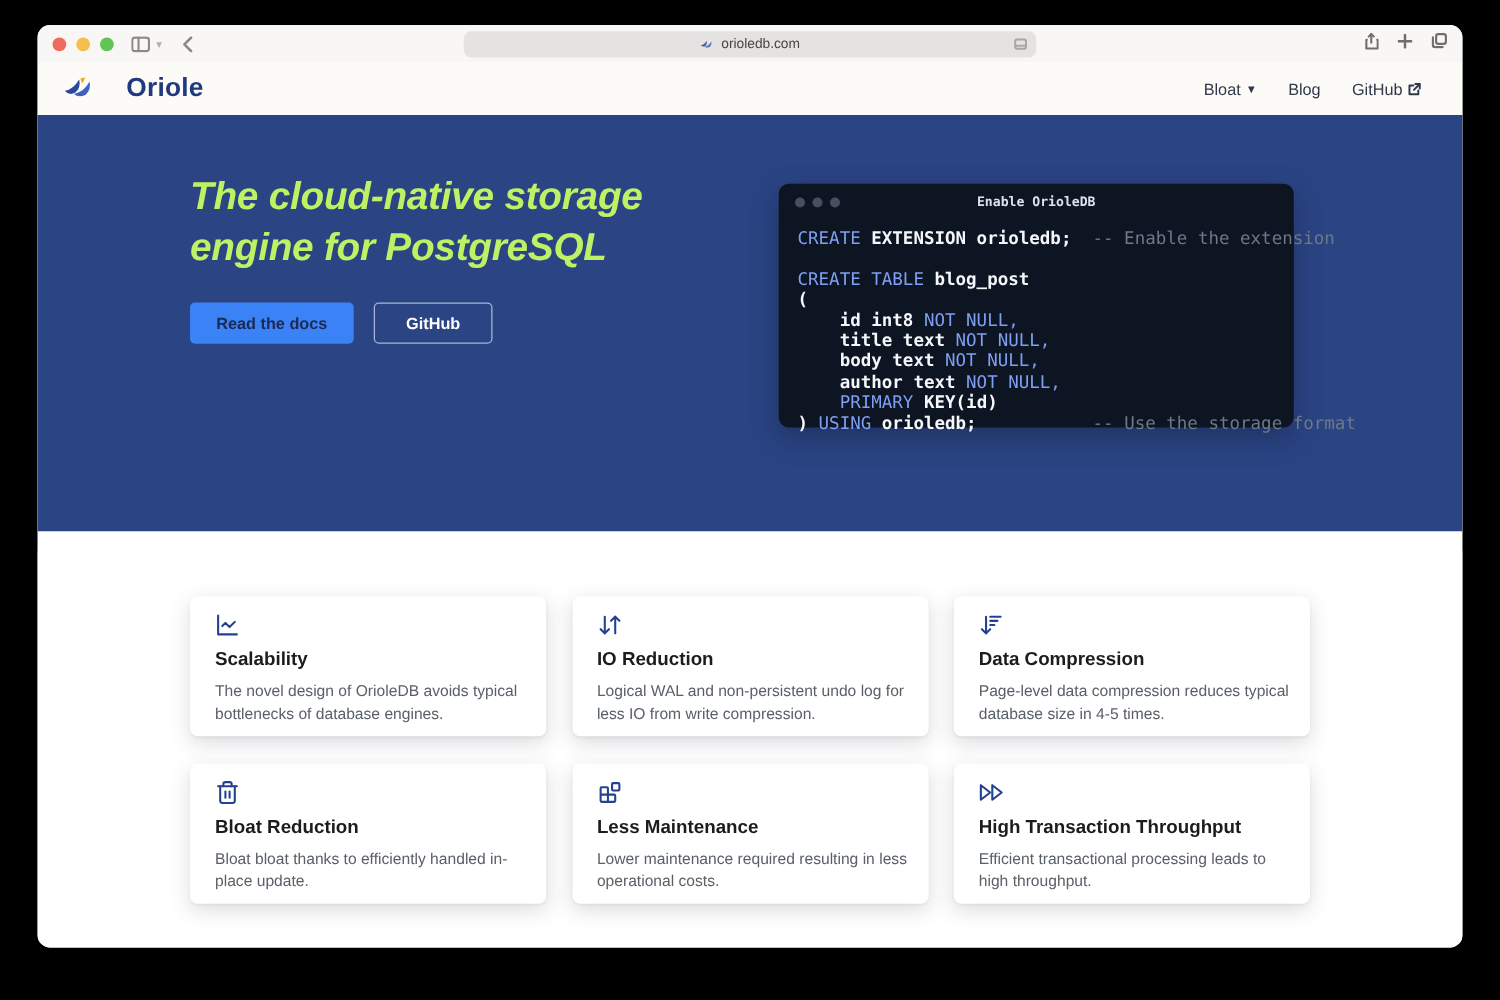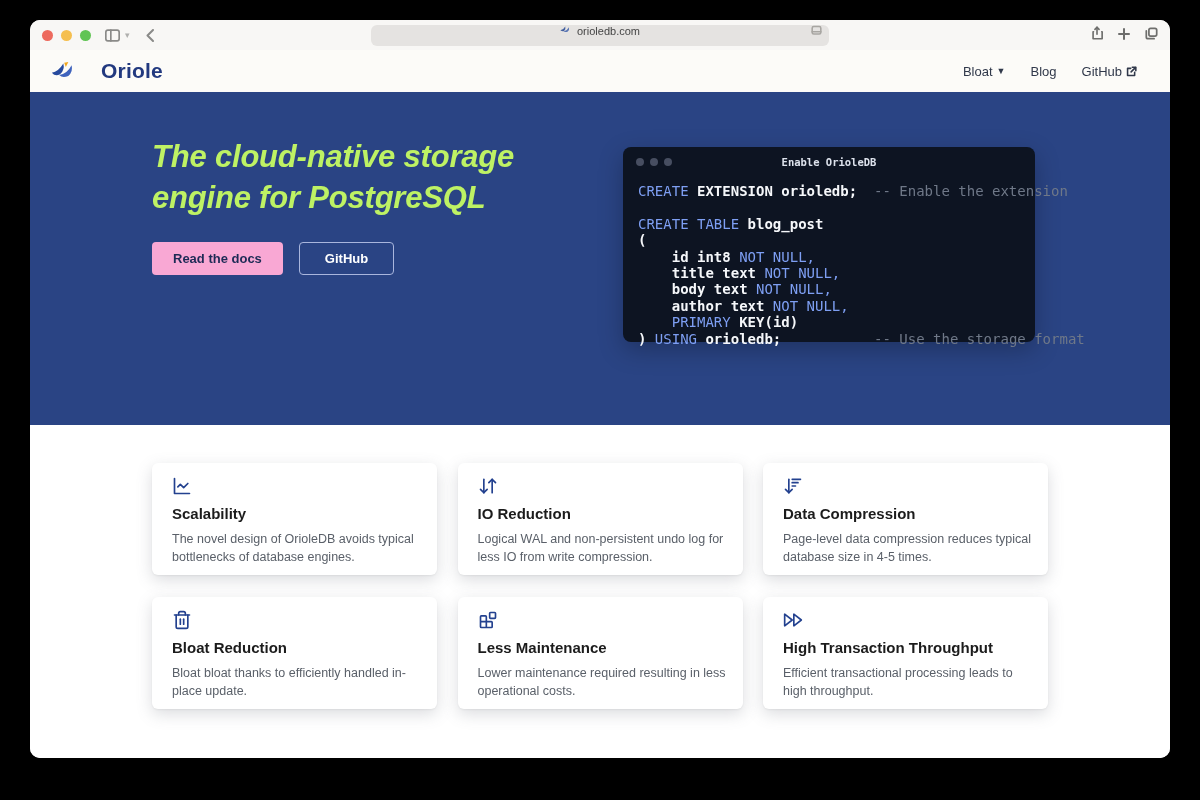--- a/index.html
+++ b/index.html
@@ -11,21 +11,21 @@
 
   
   .browser-bar { height:30px; background:#f8f7f5; display:flex; align-items:center;
                  padding:0 12px; position:relative; }
   .traffic { display:flex; gap:8px; }
   .traffic span { width:11px; height:11px; border-radius:50%; display:block; }
   .chrome-icon { color:#8a8a88; margin-left:14px; display:flex; align-items:center; cursor:default; }
   .chevron-mini { margin-left:5px; color:#b0b0ae; font-size:9px; }
   .url-pill { position:absolute; left:50%; top:4.5px; transform:translateX(-50%);
               width:458px; height:21px; background:#e5e3e1; border-radius:6px;
-              display:flex; align-items:flex-start; justify-content:center; gap:5px;
+              display:flex; align-items:center; justify-content:center; gap:5px;
               font-size:11px; color:#454545; }
   .url-pill .shield { position:absolute; right:7px; color:#a8a6a2; display:flex; }
   .chrome-right { margin-left:auto; display:flex; gap:15px; color:#6e6e6c; align-items:center; }
 
   
   .navbar { height:42px; background:#fcfbf8; display:flex; align-items:center; padding:0 21px; }
   .brand { display:flex; align-items:center; gap:7px; cursor:pointer; }
   .brand-name { font-size:21px; font-weight:700; color:var(--brand-text); letter-spacing:.2px;margin-left:15px; }
   .nav-links { margin-left:auto; display:flex; align-items:center; gap:25px;
                font-size:13px; color:#30384a; padding-right:12px; }
@@ -34,42 +34,42 @@
 
   
   .hero { height:333px; background:var(--hero-bg); position:relative; }
   .hero-text { position:absolute; left:122px; top:44px; width:440px; }
   .hero-title { color:#bef264; font-size:31px; line-height:41px; font-weight:700;
                 letter-spacing:-.2px; white-space:pre-line;font-style:italic; }
   .hero-desc { margin-top:17px; width:428px; color:#e7ecf7; font-size:16.5px; line-height:27px; }
   .hero-btns { margin-top:24px; display:flex; gap:16px; }
   .btn { font-size:13px; font-weight:700; border-radius:4px; padding:9px 21px; cursor:pointer;
          border:none; font-family:inherit; }
-  .btn-primary { background:#f9a8d4; color:#1d2a55; }
+  .btn-primary { background:#3b82f6; color:#1d2a55; }
   .btn-ghost { background:transparent; color:#fff; border:1px solid #a9b6dd; padding:8px 25px; }
 
   
   .code-window { position:absolute; left:593px; top:55px; width:412px; height:195px;
                  background:var(--code-bg); border-radius:8px; box-shadow:0 8px 24px rgba(0,0,0,.25); }
   .code-header { height:30px; display:flex; align-items:center; padding:0 13px; position:relative; }
   .dots { display:flex; gap:6px; }
   .dots span { width:8px; height:8px; border-radius:50%; background:#474e61; }
   .code-title { position:absolute; left:0; right:0; text-align:center;
                 font-family:"DejaVu Sans Mono",monospace; font-size:10.5px; font-weight:700;
                 color:#dde2ec; }
   .code-body { padding:6px 15px; font-family:"DejaVu Sans Mono",monospace; font-size:14px;
                line-height:16.4px; white-space:pre; }
   .code-line { min-height:16.4px; }
   .code-line .kw  { color:var(--kw); }
   .code-line .b   { color:#f5f7fa; font-weight:700; }
   .code-line .cmt { color:var(--cmt); }
 
   
   .features { background:#fff; height:333px; }
-  .features-grid { width:896px; margin:2px auto; padding-top:36px; display:grid;
+  .features-grid { width:896px; margin:16px auto; padding-top:36px; display:grid;
                    grid-template-columns:repeat(3,285px); column-gap:20.5px; row-gap:22px; }
   .card { background:#fff; border-radius:6px; height:112px; padding:13px 20px;
           box-shadow:0 1px 2px rgba(0,0,0,.05), 0 5px 16px rgba(90,95,110,.22); }
   .card-icon { color:var(--navy); height:21px; display:block; }
   .card-icon svg { width:20px; height:20px; }
   .card-title { margin-top:8px; font-size:15px; font-weight:700; color:#1c1c1c; }
   .card-desc { margin-top:8px; font-size:12.5px; line-height:18px; color:#5a6069; width:250px; }
 
   svg.ln { fill:none; stroke:currentColor; stroke-width:2; stroke-linecap:round; stroke-linejoin:round; }
 </style>

